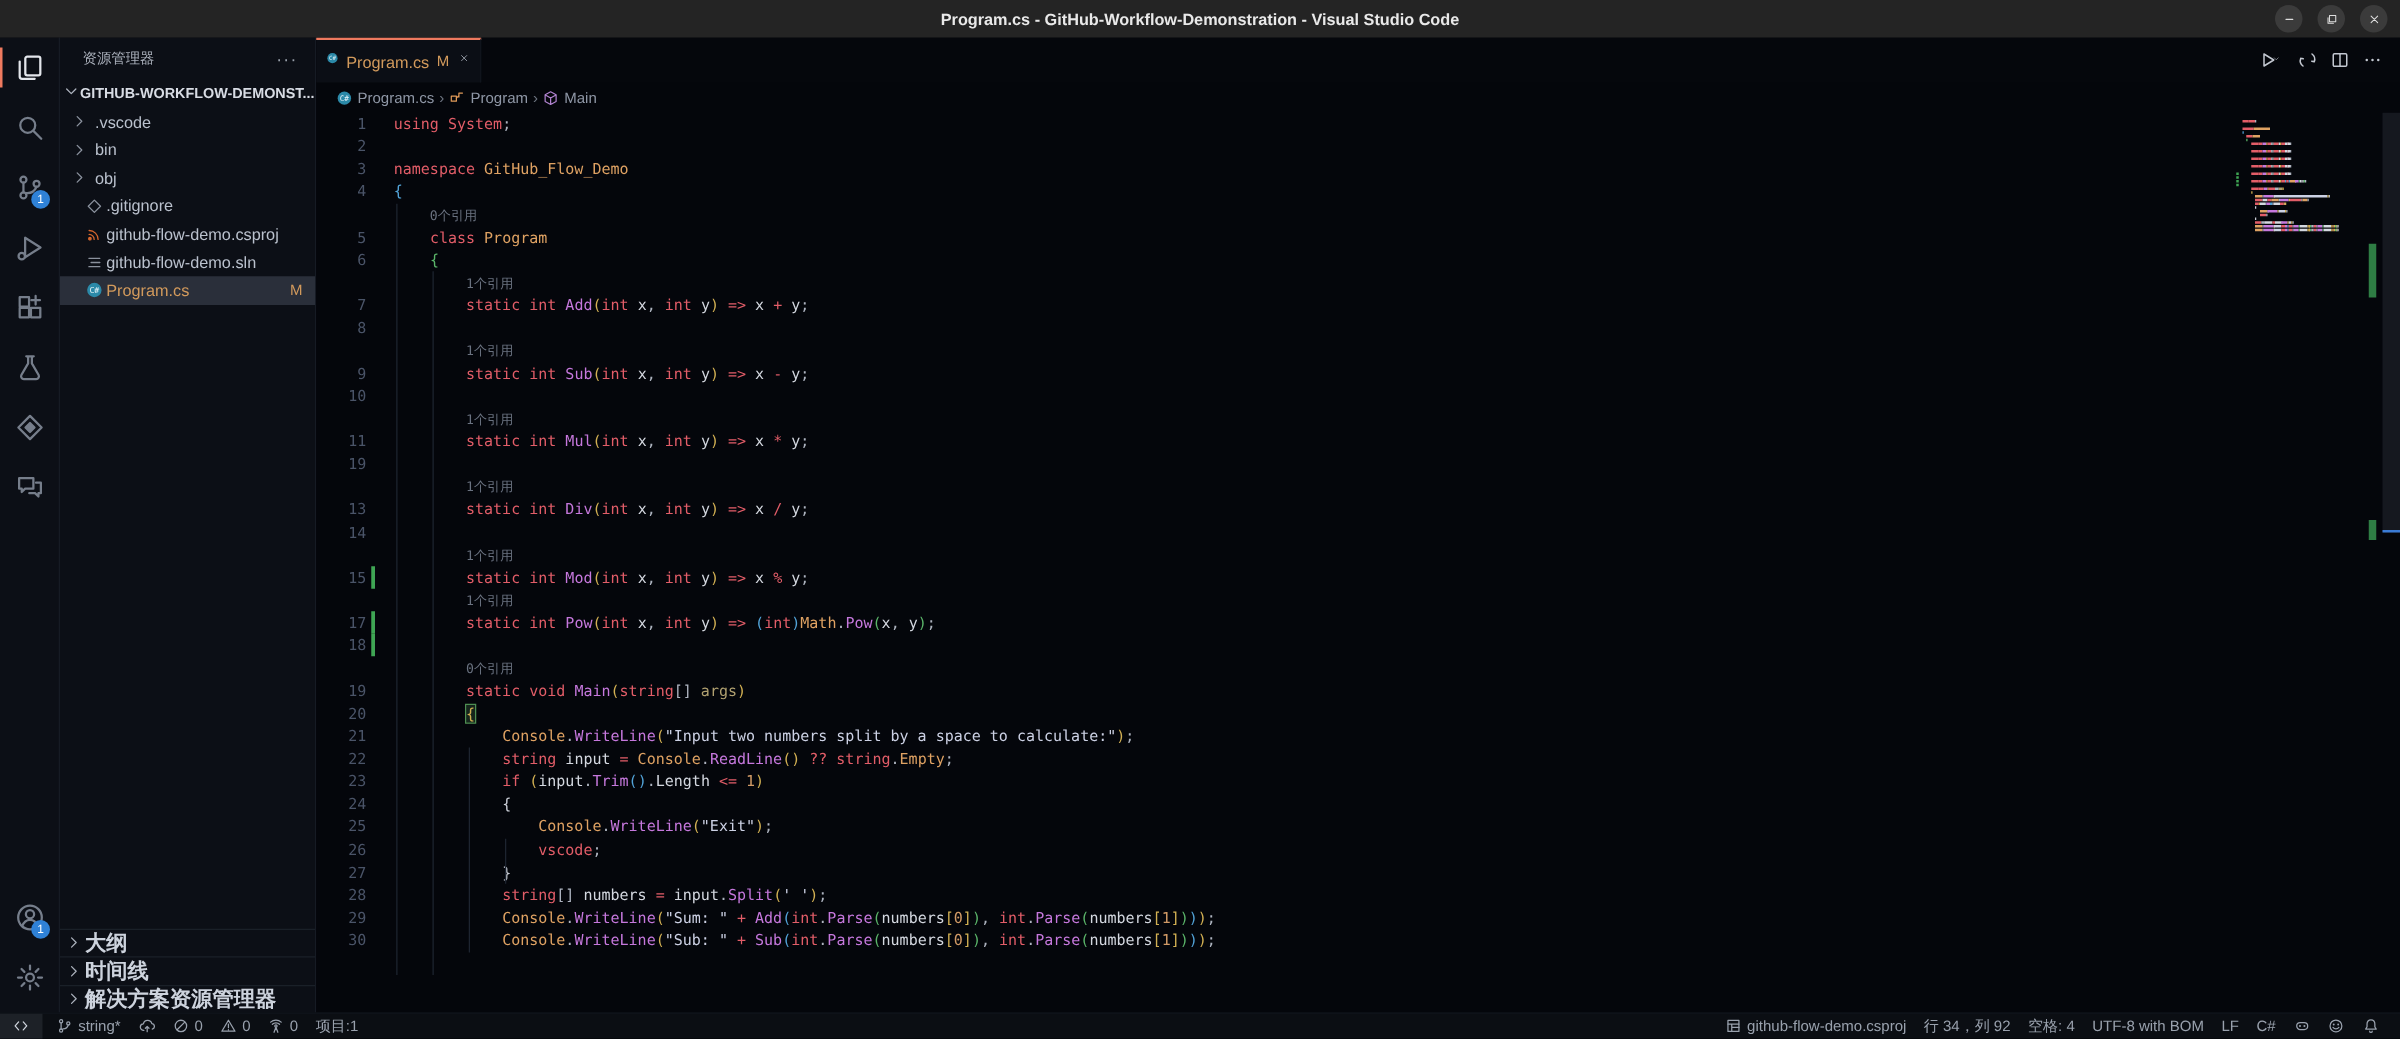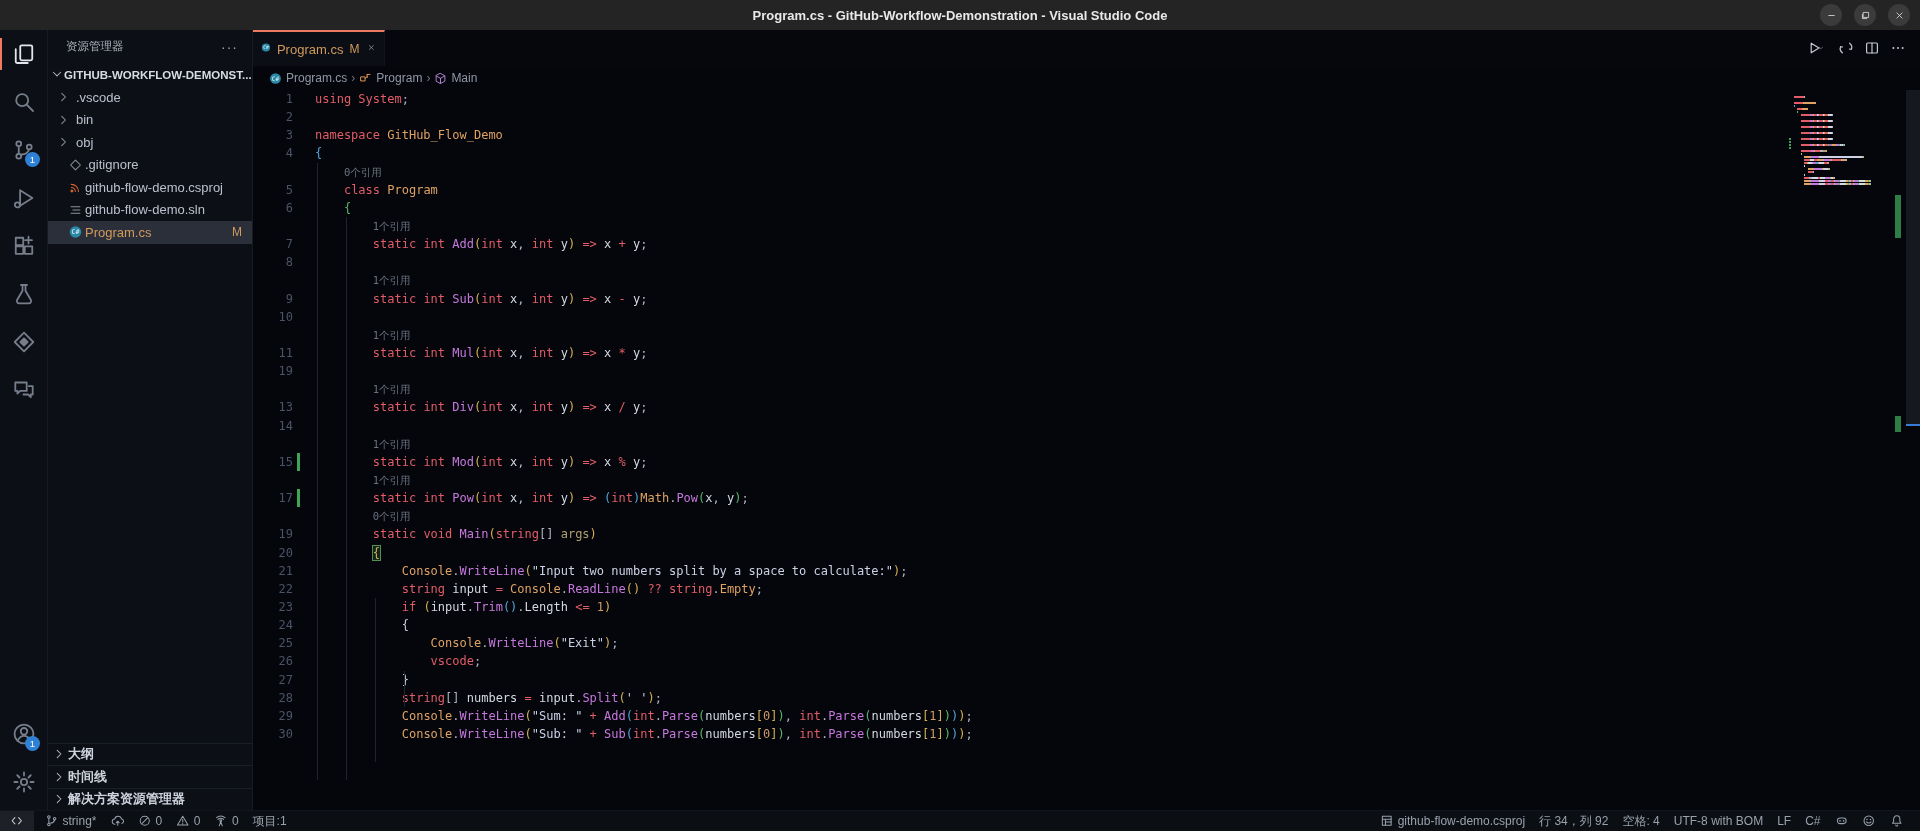--- a/index.html
+++ b/index.html
@@ -36,21 +36,21 @@
   .sb-header { height:33px; display:flex; align-items:center; padding:0 14px 0 18px; color:#aab0bb; font-size:11.5px; }
   .sb-more { margin-left:auto; color:#9aa1ac; font-size:14px; letter-spacing:1px; }
   .sb-root { height:23px; display:flex; align-items:center; color:#d8dce4; font-size:11.5px; font-weight:bold; padding-left:2px; white-space:nowrap; overflow:hidden; }
   .sb-root svg { width:14px; height:14px; flex:0 0 auto; color:#aab0bb; }
   .tree-item { height:22.5px; display:flex; align-items:center; color:#bac1cd; font-size:13px; padding-left:18px; white-space:nowrap; }
   .tree-item svg { width:14px; height:14px; margin-right:5px; flex:0 0 auto; }
   .tree-item .chev { color:#8a919d; margin-right:3px; margin-left:-12px; }
   .tree-item.selected { background:#2a2f3a; color:#d29a5c; }
   .tree-item .mod-badge { margin-left:auto; margin-right:10px; color:#d29a5c; font-size:12px; }
   .sb-sections { margin-top:auto; }
-  .sb-section { height:22.5px; display:flex; align-items:center; border-top:1px solid #1a2028; color:#cdd3dd; font-size:13px; font-weight:bold; padding-left:4px; }
+  .sb-section { height:22.5px; display:flex; align-items:center; border-top:1px solid #1a2028; color:#cdd3dd; font-size:17px; font-weight:bold; padding-left:4px; }
   .sb-section svg { width:14px; height:14px; color:#aab0bb; margin-right:2px; }
 
   
   .editor { flex:1 1 auto; display:flex; flex-direction:column; min-width:0; background:#04060b; }
   .tabbar { height:36px; background:#05070c; display:flex; align-items:stretch; flex:0 0 auto; }
   .tab { width:132px; background:#0b0e15; border-top:2px solid #ef7a5f; border-right:1px solid #10141c; display:flex; align-items:center; padding:0 8px; gap:6px; }
   .tab svg { width:15px; height:15px; }
   .tab-label { color:#d29a5c; font-size:13px; }
   .tab-m { color:#d29a5c; font-size:12px; }
   .tab-close { color:#aeb4bf; margin-left:2px; }
@@ -488,20 +488,24 @@
               <div class="ln">15<div class="gitbar"></div></div>
               <div class="ctext"><span style="color: rgb(212, 216, 224);">        </span><span style="color: rgb(226, 93, 104);">static </span><span style="color: rgb(226, 93, 104);">int </span><span style="color: rgb(198, 120, 221);">Mod</span><span style="color: rgb(210, 176, 83);">(</span><span style="color: rgb(226, 93, 104);">int </span><span style="color: rgb(212, 216, 224);">x</span><span style="color: rgb(174, 180, 192);">, </span><span style="color: rgb(226, 93, 104);">int </span><span style="color: rgb(212, 216, 224);">y</span><span style="color: rgb(210, 176, 83);">)</span><span style="color: rgb(226, 93, 104);"> =&gt; </span><span style="color: rgb(212, 216, 224);">x </span><span style="color: rgb(226, 93, 104);">%</span><span style="color: rgb(212, 216, 224);"> y</span><span style="color: rgb(174, 180, 192);">;</span></div>
             </div>
             <div class="row">
               <div class="ln"></div>
               <div class="ctext"><span style="display: inline-block; width: 57.8px;"></span><span class="lens">1个引用</span></div>
             </div>
             <div class="row">
               <div class="ln">17<div class="gitbar"></div></div>
               <div class="ctext"><span style="color: rgb(212, 216, 224);">        </span><span style="color: rgb(226, 93, 104);">static </span><span style="color: rgb(226, 93, 104);">int </span><span style="color: rgb(198, 120, 221);">Pow</span><span style="color: rgb(210, 176, 83);">(</span><span style="color: rgb(226, 93, 104);">int </span><span style="color: rgb(212, 216, 224);">x</span><span style="color: rgb(174, 180, 192);">, </span><span style="color: rgb(226, 93, 104);">int </span><span style="color: rgb(212, 216, 224);">y</span><span style="color: rgb(210, 176, 83);">)</span><span style="color: rgb(226, 93, 104);"> =&gt; </span><span style="color: rgb(82, 163, 216);">(</span><span style="color: rgb(226, 93, 104);">int</span><span style="color: rgb(82, 163, 216);">)</span><span style="color: rgb(223, 162, 99);">Math</span><span style="color: rgb(174, 180, 192);">.</span><span style="color: rgb(198, 120, 221);">Pow</span><span style="color: rgb(91, 181, 106);">(</span><span style="color: rgb(212, 216, 224);">x</span><span style="color: rgb(174, 180, 192);">, </span><span style="color: rgb(212, 216, 224);">y</span><span style="color: rgb(91, 181, 106);">)</span><span style="color: rgb(174, 180, 192);">;</span></div>
+            </div>
+            <div class="row">
+              <div class="ln">18<div class="gitbar"></div></div>
+              <div class="ctext"></div>
             </div>
             <div class="row">
               <div class="ln"></div>
               <div class="ctext"><span style="display: inline-block; width: 57.8px;"></span><span class="lens">0个引用</span></div>
             </div>
             <div class="row">
               <div class="ln">19</div>
               <div class="ctext"><span style="color: rgb(212, 216, 224);">        </span><span style="color: rgb(226, 93, 104);">static </span><span style="color: rgb(226, 93, 104);">void </span><span style="color: rgb(198, 120, 221);">Main</span><span style="color: rgb(210, 176, 83);">(</span><span style="color: rgb(226, 93, 104);">string</span><span style="color: rgb(174, 180, 192);">[] </span><span style="color: rgb(176, 160, 112);">args</span><span style="color: rgb(210, 176, 83);">)</span></div>
             </div>
             <div class="row">

